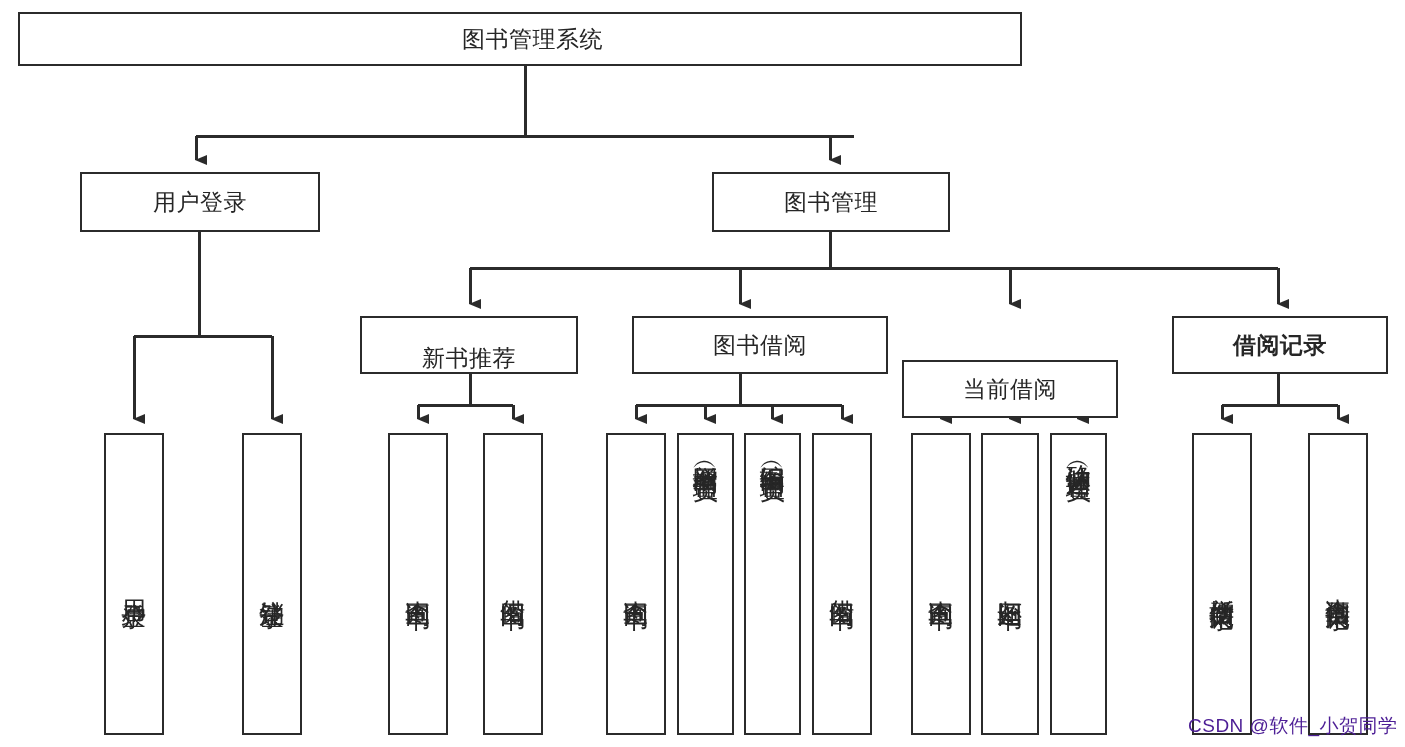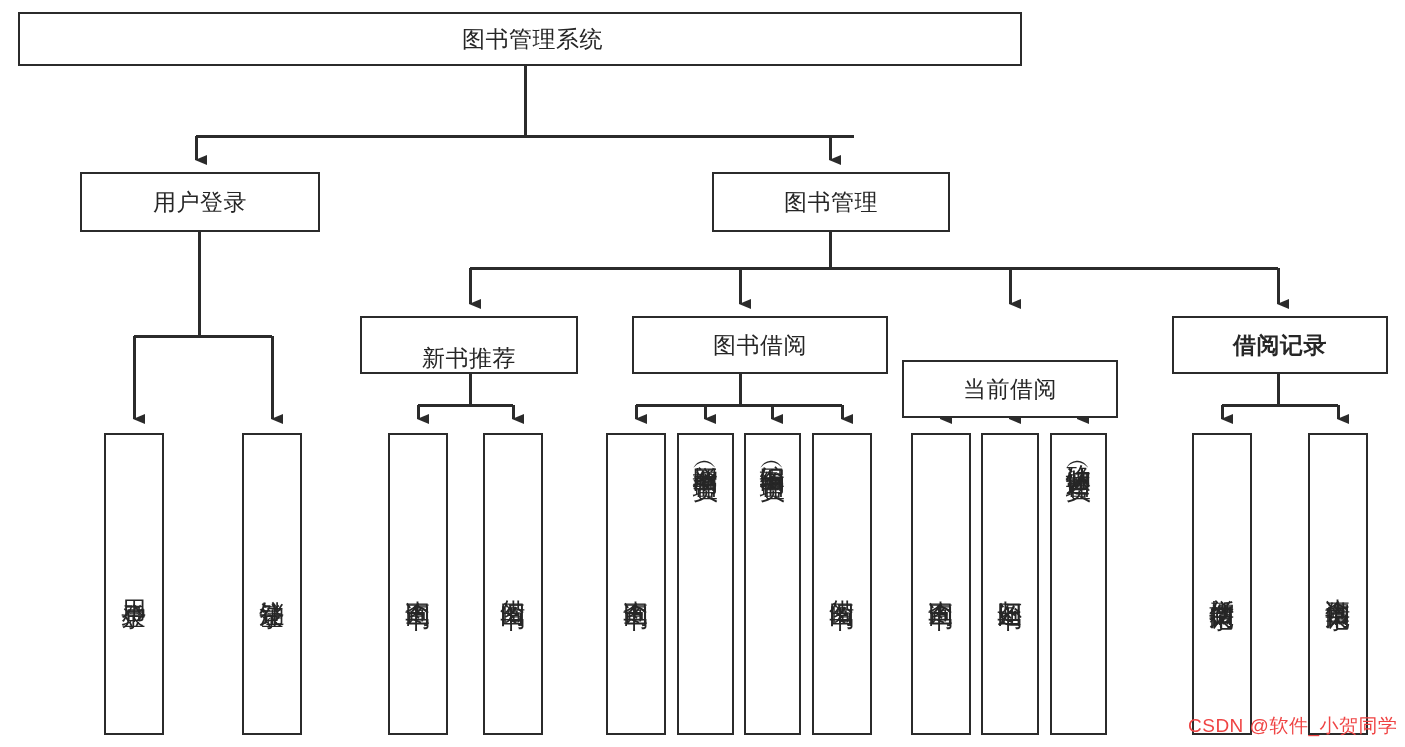--- a/index.html
+++ b/index.html
@@ -66,21 +66,21 @@
   
   .node.v.centered {
     align-items: center;
     padding-top: 0;
   }
   .node.v.centered .node-label {
     padding-top: 0;
   }
   #watermark {
     position: absolute;
-    color: #ef4444;
+    color: #4c1d95;
     font-size: 19px;
     white-space: nowrap;
     z-index: 5;
     letter-spacing: 0.5px;
   }
 </style>
 </head>
 <body>
 
 <div id="diagram-root">

